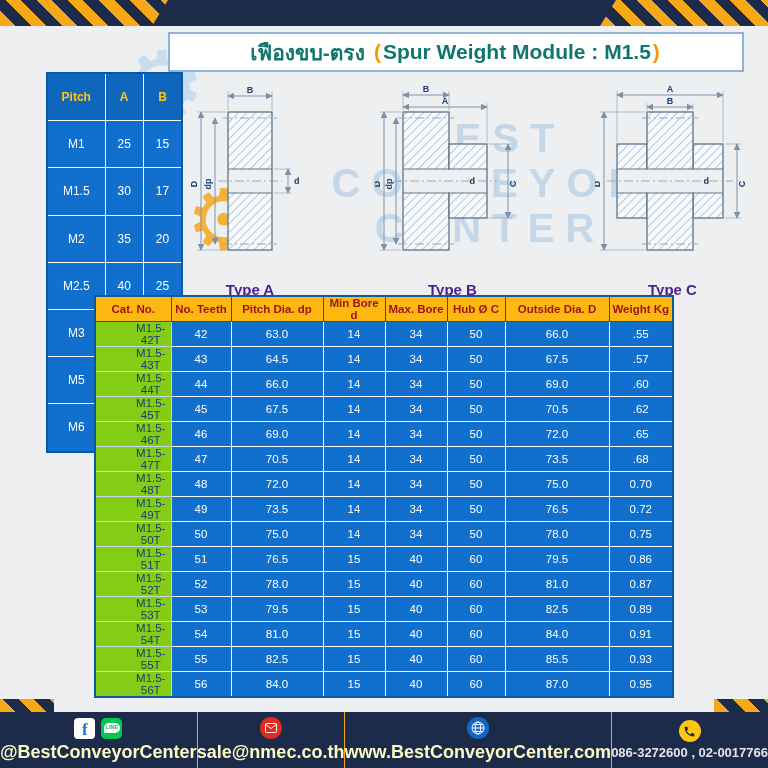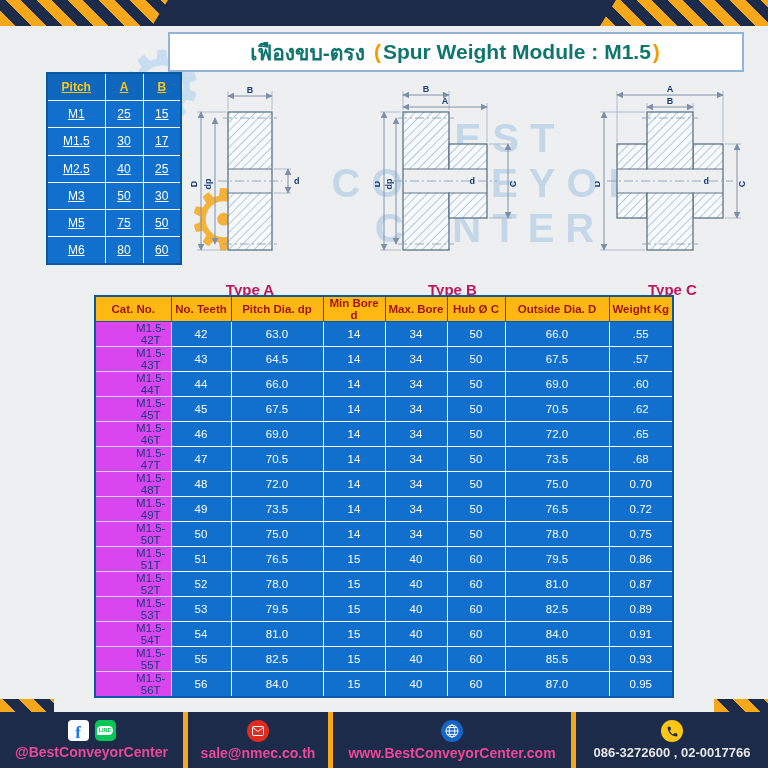--- a/index.html
+++ b/index.html
@@ -25,53 +25,53 @@
   .gear-blue{position:absolute;left:118px;top:38px;font-size:98px;color:rgba(150,195,235,.42);z-index:1;line-height:1;}
   .gear-orange{position:absolute;left:186px;top:178px;font-size:84px;color:rgba(246,162,12,.8);z-index:1;line-height:1;}
   .watermark{position:absolute;left:235px;top:116px;width:510px;z-index:1;text-align:center;
              font-weight:bold;font-size:40px;letter-spacing:11px;line-height:1.12;
              color:rgba(125,175,220,.38);}
 
   
   .pitch-table{position:absolute;left:46px;top:72px;border-collapse:collapse;table-layout:fixed;
                border:2px solid #0a57a4;z-index:2;}
   .pitch-table th,.pitch-table td{border:1.6px solid #ffffff;background:#1170cd;color:#ffffff;
-               font-size:12px;text-align:center;height:22.2px;padding:2px;text-decoration:underline;}
+               font-size:12px;text-align:center;height:22.2px;padding:12px;}
   .pitch-table th{color:#ffc613;font-weight:bold;background:#0f66bd;}
 
   
   .draw-row{position:absolute;left:190px;top:84px;width:560px;display:flex;justify-content:space-between;z-index:2;}
   .draw-block{display:flex;flex-direction:column;align-items:center;}
-  .type-label{font-weight:bold;color:#be185d;font-size:15px;margin-top:5px;}
+  .type-label{font-weight:bold;color:#4c1d95;font-size:15px;margin-top:5px;}
   svg{font-family:"Liberation Sans",sans-serif;}
   .ext{stroke:#a7b6c6;stroke-width:.9;}
   .dim{stroke:#8294aa;stroke-width:1;}
   .cl{stroke:#8fa3b8;stroke-width:.9;stroke-dasharray:9 3 2 3;fill:none;}
   .shape{fill:url(#hatch);stroke:#5f7488;stroke-width:1.3;}
   .bore{fill:#edeff1;}
   .edge{stroke:#5f7488;stroke-width:1;}
   .dl{fill:#1b3f78;font-size:9px;font-weight:bold;}
 
   
   .main-table{position:absolute;left:94px;top:295px;border-collapse:collapse;table-layout:fixed;
               border:2.5px solid #0a57a4;z-index:2;}
   .main-table th{background:#ffb712;color:#a01616;font-weight:bold;font-size:11.5px;
               border:1.4px solid #0a57a4;height:24px;padding:0 1px;}
   .main-table td{background:#1170cd;color:#ffffff;font-size:11.5px;border:1.4px solid #ffffff;
               text-align:center;height:22.2px;padding:0 1px;}
-  .main-table td:first-child{background:#d946ef;color:#163e77;border:1.4px solid #c5d7ea;padding-left:36px;}
+  .main-table td:first-child{background:#84cc16;color:#163e77;border:1.4px solid #c5d7ea;padding-left:36px;}
 
   
   .footer{position:absolute;left:0;bottom:0;width:768px;height:56px;background:#1c2b4a;
           display:flex;align-items:stretch;z-index:3;}
   .f-sec{display:flex;flex-direction:column;align-items:center;justify-content:center;gap:3px;}
   .f-sec.s1{flex:0 0 183px;} .f-sec.s2{flex:0 0 140px;text-align:center;} .f-sec.s3{flex:0 0 238px;} .f-sec.s4{flex:1;}
   .f-sep{width:5px;background:#f6a818;}
   .f-icons{display:flex;gap:6px;align-items:center;}
-  .f-text{color:#ec4899;font-weight:bold;font-size:14px;white-space:nowrap;}
+  .f-text{color:#fef9c3;font-weight:bold;font-size:18px;white-space:nowrap;}
   .f-text.white{color:#e5e5e5;font-size:13px;}
   .fb-tile{width:21px;height:21px;border-radius:4px;background:#ffffff;display:flex;align-items:flex-end;
            justify-content:center;color:#1877f2;font-weight:bold;font-size:17px;line-height:.95;
            font-family:"Liberation Serif",serif;overflow:hidden;}
   .line-tile{width:21px;height:21px;border-radius:5px;background:#06c755;display:flex;align-items:center;justify-content:center;}
   .line-bubble{background:#ffffff;border-radius:5px 5px 5px 1px;padding:2px 2px;font-size:5.5px;
            font-weight:bold;color:#06c755;line-height:1;}
   .circ{width:22px;height:22px;border-radius:50%;display:flex;align-items:center;justify-content:center;}
   .circ.mail{background:#e02b20;} .circ.web{background:#1566c6;} .circ.tel{background:#ffc613;}
 </style>
@@ -128,20 +128,25 @@
     <tbody>
         <tr>
           <td>M1</td>
           <td>25</td>
           <td>15</td>
         </tr>
         <tr>
           <td>M1.5</td>
           <td>30</td>
           <td>17</td>
+        </tr>
+        <tr>
+          <td>M2</td>
+          <td>35</td>
+          <td>20</td>
         </tr>
         <tr>
           <td>M2.5</td>
           <td>40</td>
           <td>25</td>
         </tr>
         <tr>
           <td>M3</td>
           <td>50</td>
           <td>30</td>

